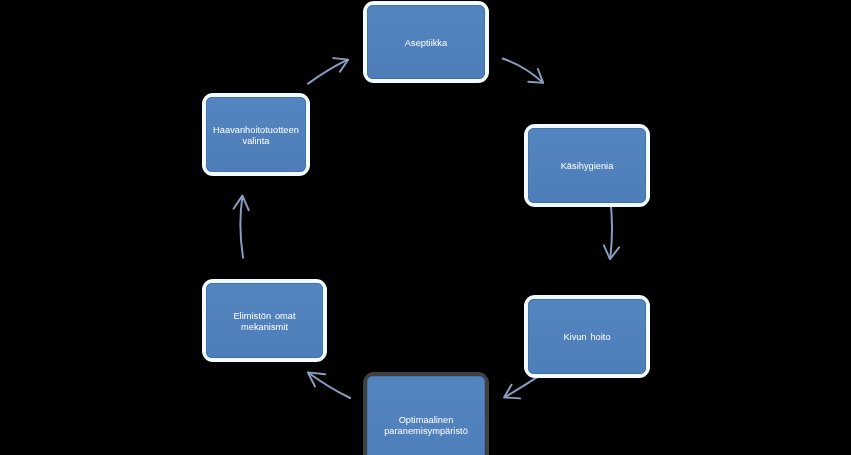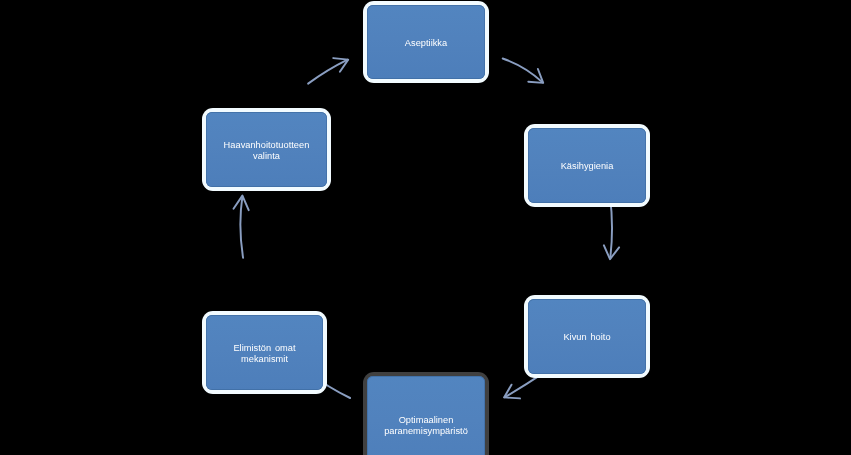--- a/index.html
+++ b/index.html
@@ -85,25 +85,25 @@
     <div class="fill">
       <span class="label" style="color: rgb(255, 255, 255);">Kivun hoito</span>
     </div>
   </div>
   <div class="node" style="background: #404040; left: 363px; top: 372px; width: 126px; height: 105px;">
     <div class="fill">
       <span class="label" style="color: rgb(255, 255, 255);">Optimaalinen
 paranemisympäristö</span>
     </div>
   </div>
-  <div class="node" style="background: rgb(242, 251, 255); left: 202px; top: 279px; width: 125px; height: 83px; margin-top: 32px;">
+  <div class="node" style="background: rgb(242, 251, 255); left: 202px; top: 279px; width: 125px; height: 83px;">
     <div class="fill">
       <span class="label" style="color: rgb(255, 255, 255);">Elimistön omat
 mekanismit</span>
     </div>
   </div>
-  <div class="node" style="background: rgb(242, 251, 255); left: 202px; top: 108px; width: 129px; height: 83px;">
+  <div class="node" style="background: rgb(242, 251, 255); left: 202px; top: 93px; width: 108px; height: 83px;">
     <div class="fill">
       <span class="label" style="color: rgb(255, 255, 255);">Haavanhoitotuotteen
 valinta</span>
     </div>
   </div>
 </div>
 
 </body></html>

